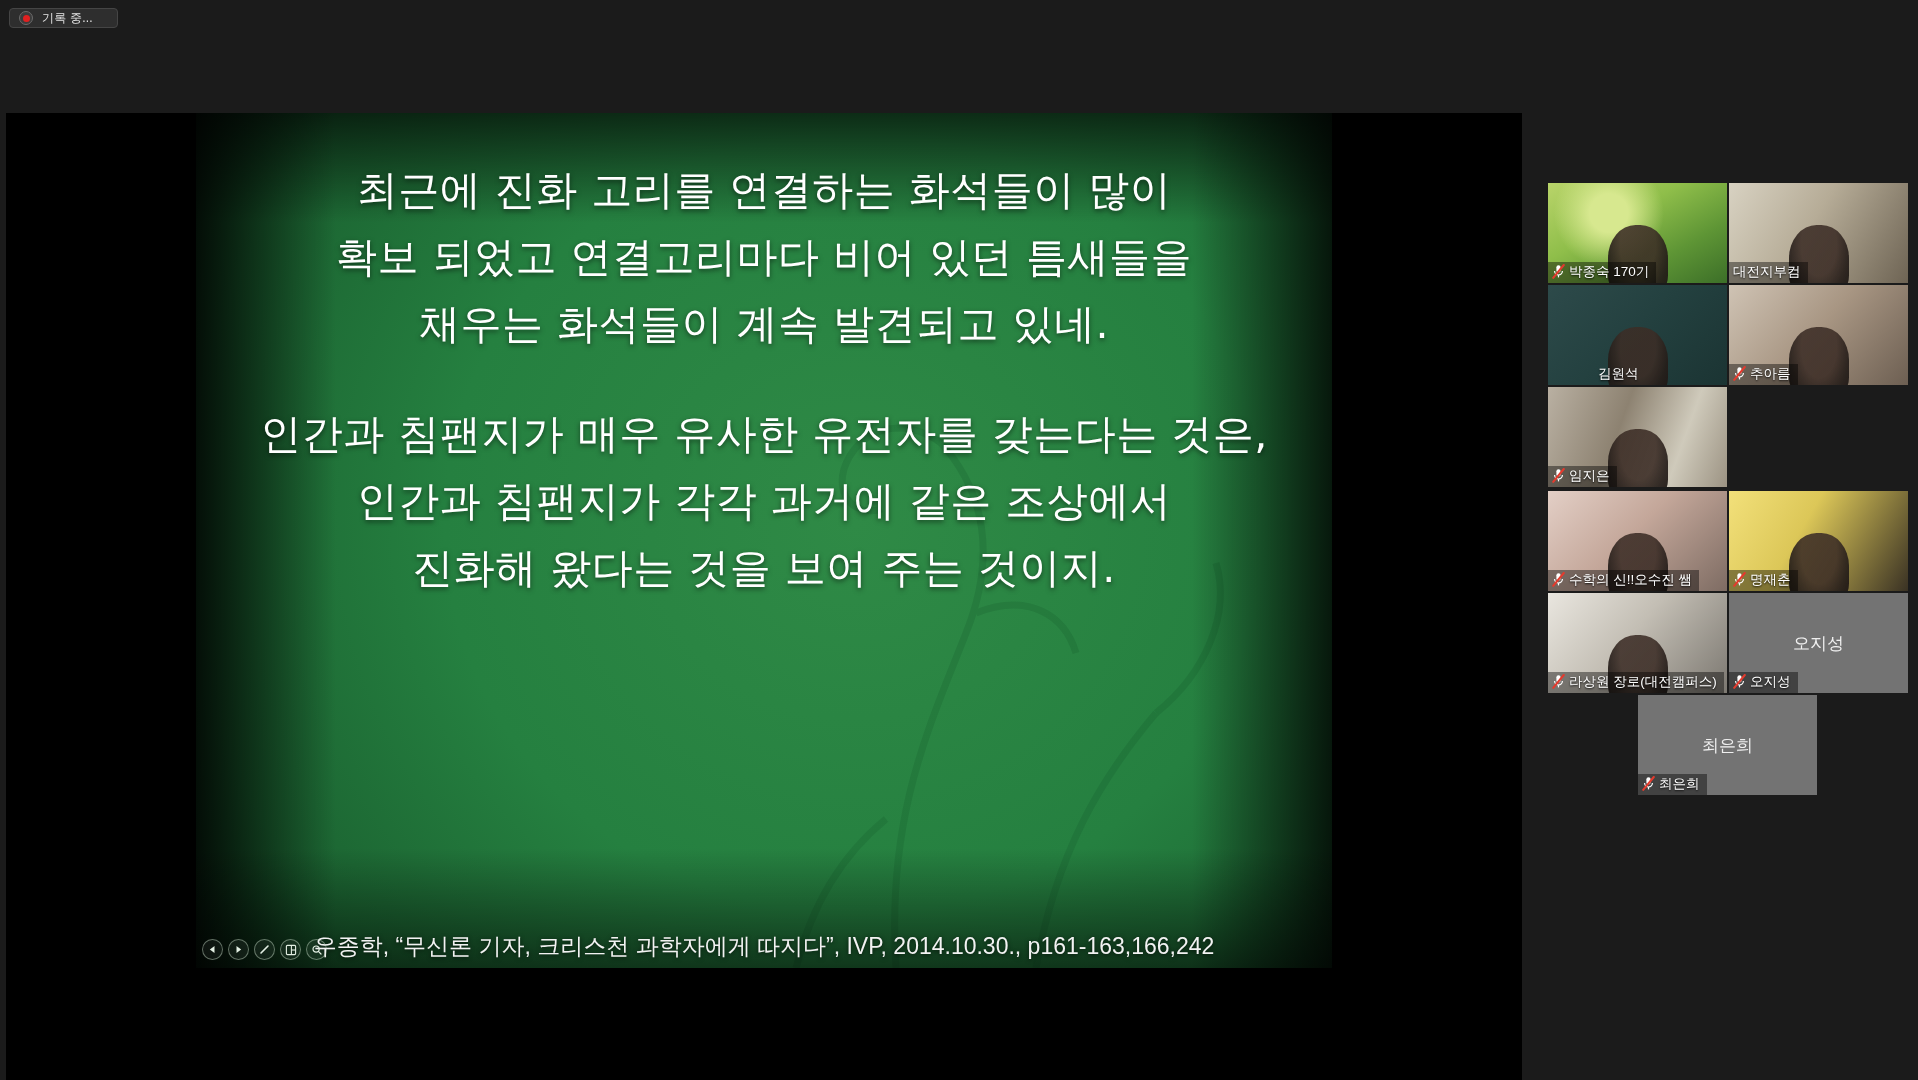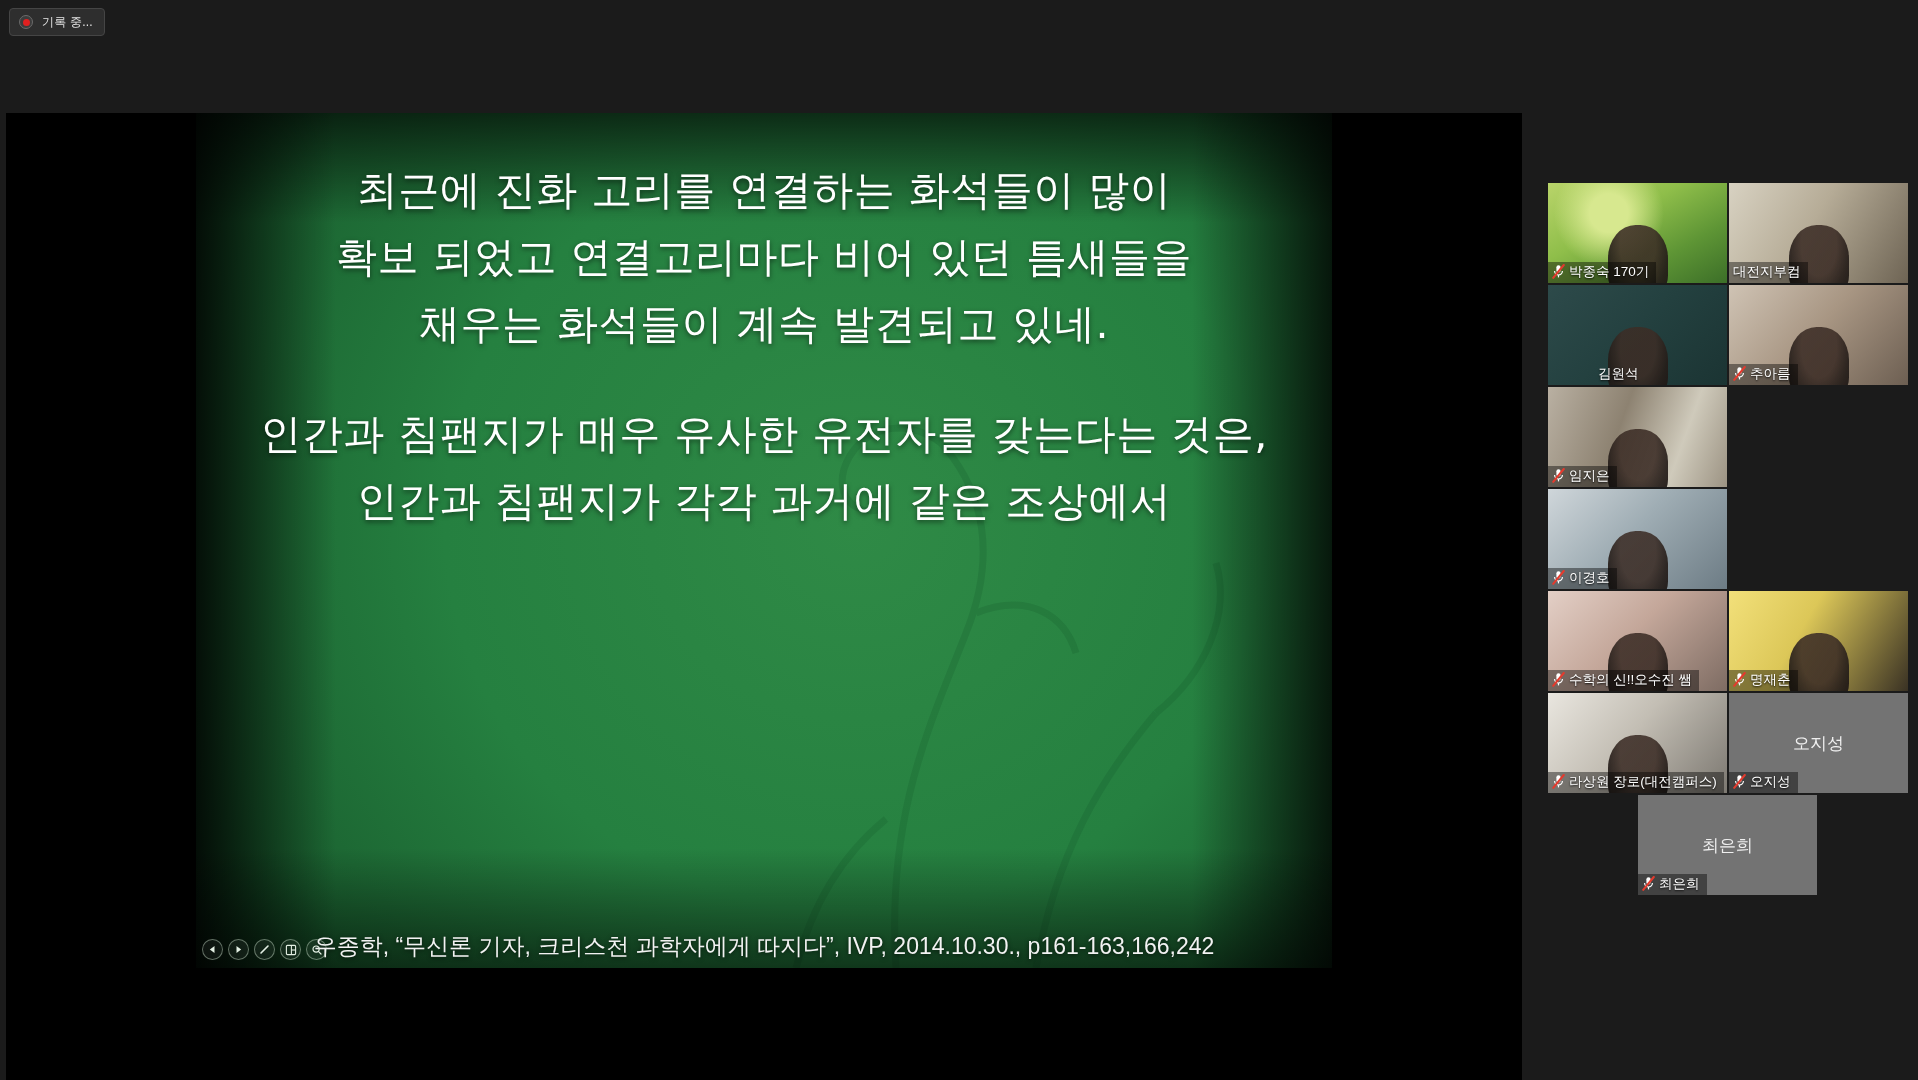--- a/index.html
+++ b/index.html
@@ -7,22 +7,22 @@
   html, body {
     width:1918px; height:1080px;
     background:#1b1b1b;
     overflow:hidden;
     font-family:"Liberation Sans","DejaVu Sans",sans-serif;
   }
 
   
   #recording-pill{
     position:absolute; left:9px; top:8px;
-    height:28px; display:flex; align-items:center; gap:9px;
-    padding:0 11px 0 9px;
+    height:20px; display:flex; align-items:center; gap:9px;
+    padding:0 24px 0 9px;
     background:#2e2e2e; border:1px solid #454545; border-radius:4px;
   }
   #recording-pill .rec-dot{
     width:14px; height:14px; border-radius:50%;
     background:#3c3c3c; border:1px solid #6b6b6b;
     display:flex; align-items:center; justify-content:center;
   }
   #recording-pill .rec-dot i{
     width:7px;height:7px;border-radius:50%;background:#e02020;display:block;
   }
@@ -180,20 +180,21 @@
 
     <div id="slide-body">
         <div class="slide-para">
           <span class="l">최근에 진화 고리를 연결하는 화석들이 많이</span>
           <span class="l">확보 되었고 연결고리마다 비어 있던 틈새들을</span>
           <span class="l">채우는 화석들이 계속 발견되고 있네.</span>
         </div>
         <div class="slide-para">
           <span class="l">인간과 침팬지가 매우 유사한 유전자를 갖는다는 것은,</span>
           <span class="l">인간과 침팬지가 각각 과거에 같은 조상에서</span>
+          <span class="l">진화해 왔다는 것을 보여 주는 것이지.</span>
         </div>
       </div>
 
     <div id="slide-citation">우종학, “무신론 기자, 크리스천 과학자에게 따지다”, IVP, 2014.10.30., p161-163,166,242</div>
 
     <div id="slide-toolbar">
       <span class="tb-btn">
         <svg width="11" height="11" viewBox="0 0 11 11">
             <polygon points="7.5,2 7.5,9 2.8,5.5" fill="#e4f0e4"></polygon>
           </svg>
@@ -281,33 +282,20 @@
               <rect x="4.4" y="1.2" width="4.2" height="7.4" rx="2.1" fill="#ffffff"></rect>
               <path d="M2.6 7.1a3.9 3.9 0 0 0 7.8 0" fill="none" stroke="#ffffff" stroke-width="1.2"></path>
               <line x1="6.5" y1="11" x2="6.5" y2="13.4" stroke="#ffffff" stroke-width="1.2"></line>
               <line x1="1.2" y1="13.8" x2="11.8" y2="1.0" stroke="#e33b2e" stroke-width="2.1" stroke-linecap="round"></line>
             </svg>
             <span>임지은</span>
           </div>
         </div>
       </div>
       <div class="tile-row">
-        <div class="tile">
-          <div class="vid bg-grey"></div>
-          <div class="silh" style="left: 50%; transform: translateX(-50%); bottom: -14px; width: 60px; height: 72px; background: radial-gradient(at 50% 28%, rgba(60, 45, 38, 0.88) 0px, rgba(60, 45, 38, 0.88) 42%, rgba(38, 30, 26, 0.92) 70%, rgba(25, 20, 18, 0.95) 100%); border-radius: 46% 46% 30% 30%; filter: blur(0.6px);"></div>
-          <div class="name-chip">
-            <svg class="mic-muted" width="13" height="15" viewBox="0 0 13 15">
-              <rect x="4.4" y="1.2" width="4.2" height="7.4" rx="2.1" fill="#ffffff"></rect>
-              <path d="M2.6 7.1a3.9 3.9 0 0 0 7.8 0" fill="none" stroke="#ffffff" stroke-width="1.2"></path>
-              <line x1="6.5" y1="11" x2="6.5" y2="13.4" stroke="#ffffff" stroke-width="1.2"></line>
-              <line x1="1.2" y1="13.8" x2="11.8" y2="1.0" stroke="#e33b2e" stroke-width="2.1" stroke-linecap="round"></line>
-            </svg>
-            <span>이경호</span>
-          </div>
-        </div>
       </div>
       <div class="tile-row">
         <div class="tile">
           <div class="vid bg-pinkroom"></div>
           <div class="silh" style="left: 50%; transform: translateX(-50%); bottom: -14px; width: 60px; height: 72px; background: radial-gradient(at 50% 28%, rgba(60, 45, 38, 0.88) 0px, rgba(60, 45, 38, 0.88) 42%, rgba(38, 30, 26, 0.92) 70%, rgba(25, 20, 18, 0.95) 100%); border-radius: 46% 46% 30% 30%; filter: blur(0.6px);"></div>
           <div class="name-chip">
             <svg class="mic-muted" width="13" height="15" viewBox="0 0 13 15">
               <rect x="4.4" y="1.2" width="4.2" height="7.4" rx="2.1" fill="#ffffff"></rect>
               <path d="M2.6 7.1a3.9 3.9 0 0 0 7.8 0" fill="none" stroke="#ffffff" stroke-width="1.2"></path>
               <line x1="6.5" y1="11" x2="6.5" y2="13.4" stroke="#ffffff" stroke-width="1.2"></line>

